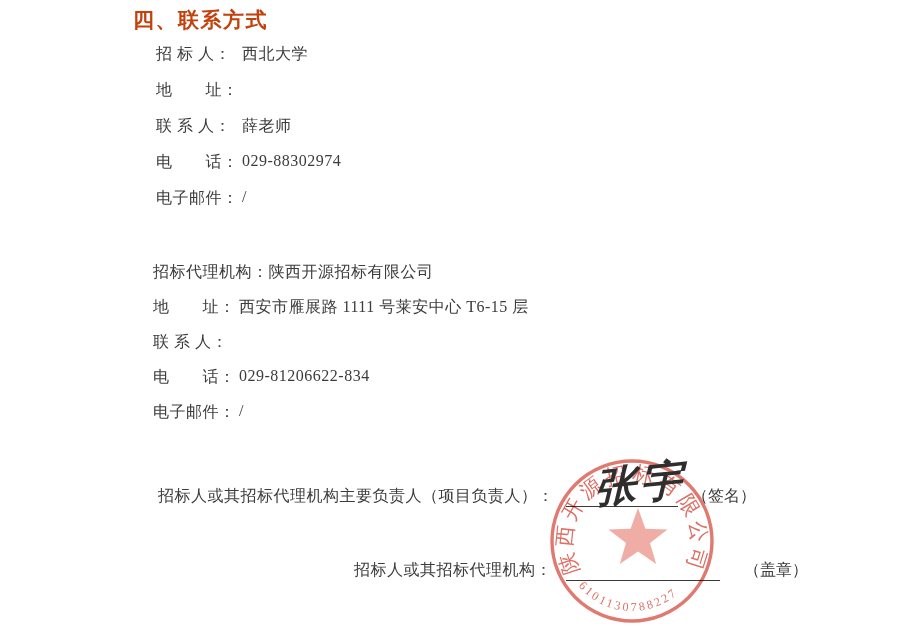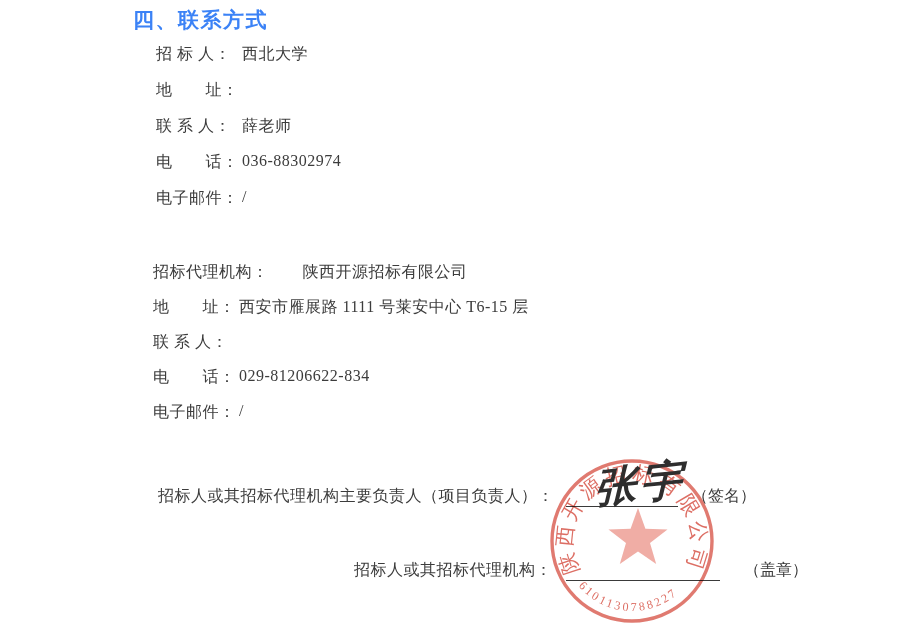--- a/index.html
+++ b/index.html
@@ -6,30 +6,30 @@
   body {
     width:899px; height:631px;
     background:#ffffff;
     font-family:"Liberation Serif","DejaVu Serif",serif;
     color:#3c3c3c;
     position:relative;
     overflow:hidden;
   }
   .doc-title {
     position:absolute; left:133px; top:6px;
-    font-size:21px; font-weight:bold; color:#3b82f6;
+    font-size:21px; font-weight:bold; color:#c2410c;
     letter-spacing:1.5px; white-space:pre;
   }
   .block { position:absolute; }
   .block-1 { left:156px; top:44px; }
   .block-2 { left:153px; top:262px; }
   .row { height:36px; display:flex; align-items:flex-start; font-size:16px; letter-spacing:0.5px; }
   .block-2 .row { height:35px; }
   .row .label { display:inline-block; width:86px; white-space:pre; flex:none; }
-  .row.auto-label .label { width:auto; margin-right:34px; }
+  .row.auto-label .label { width:auto; margin-right:0; }
   .row .value { white-space:pre; }
   .sign-line { position:absolute; font-size:16px; display:flex; z-index:3; }
   .sign-line-1 { left:158px; top:486px; }
   .sign-line-2 { left:325px; top:560px;margin-left:29px; }
   .sign-line .lbl { white-space:pre; letter-spacing:0.5px; }
   .blank {
     display:inline-block; height:20px;
     border-bottom:1.3px solid #3a3a3a; flex:none;
   }
   .blank-1 { width:112px; margin:0 14px 1px 12px; }
@@ -60,21 +60,21 @@
   </div>
   <div class="row">
     <span class="label">地　　址：</span>
   </div>
   <div class="row">
     <span class="label">联 系 人：</span>
     <span class="value">薛老师</span>
   </div>
   <div class="row">
     <span class="label">电　　话：</span>
-    <span class="value">036-88302974</span>
+    <span class="value">029-88302974</span>
   </div>
   <div class="row">
     <span class="label">电子邮件：</span>
     <span class="value">/</span>
   </div>
 </div>
 
 <div class="block block-2">
   <div class="row auto-label">
     <span class="label">招标代理机构：</span>

